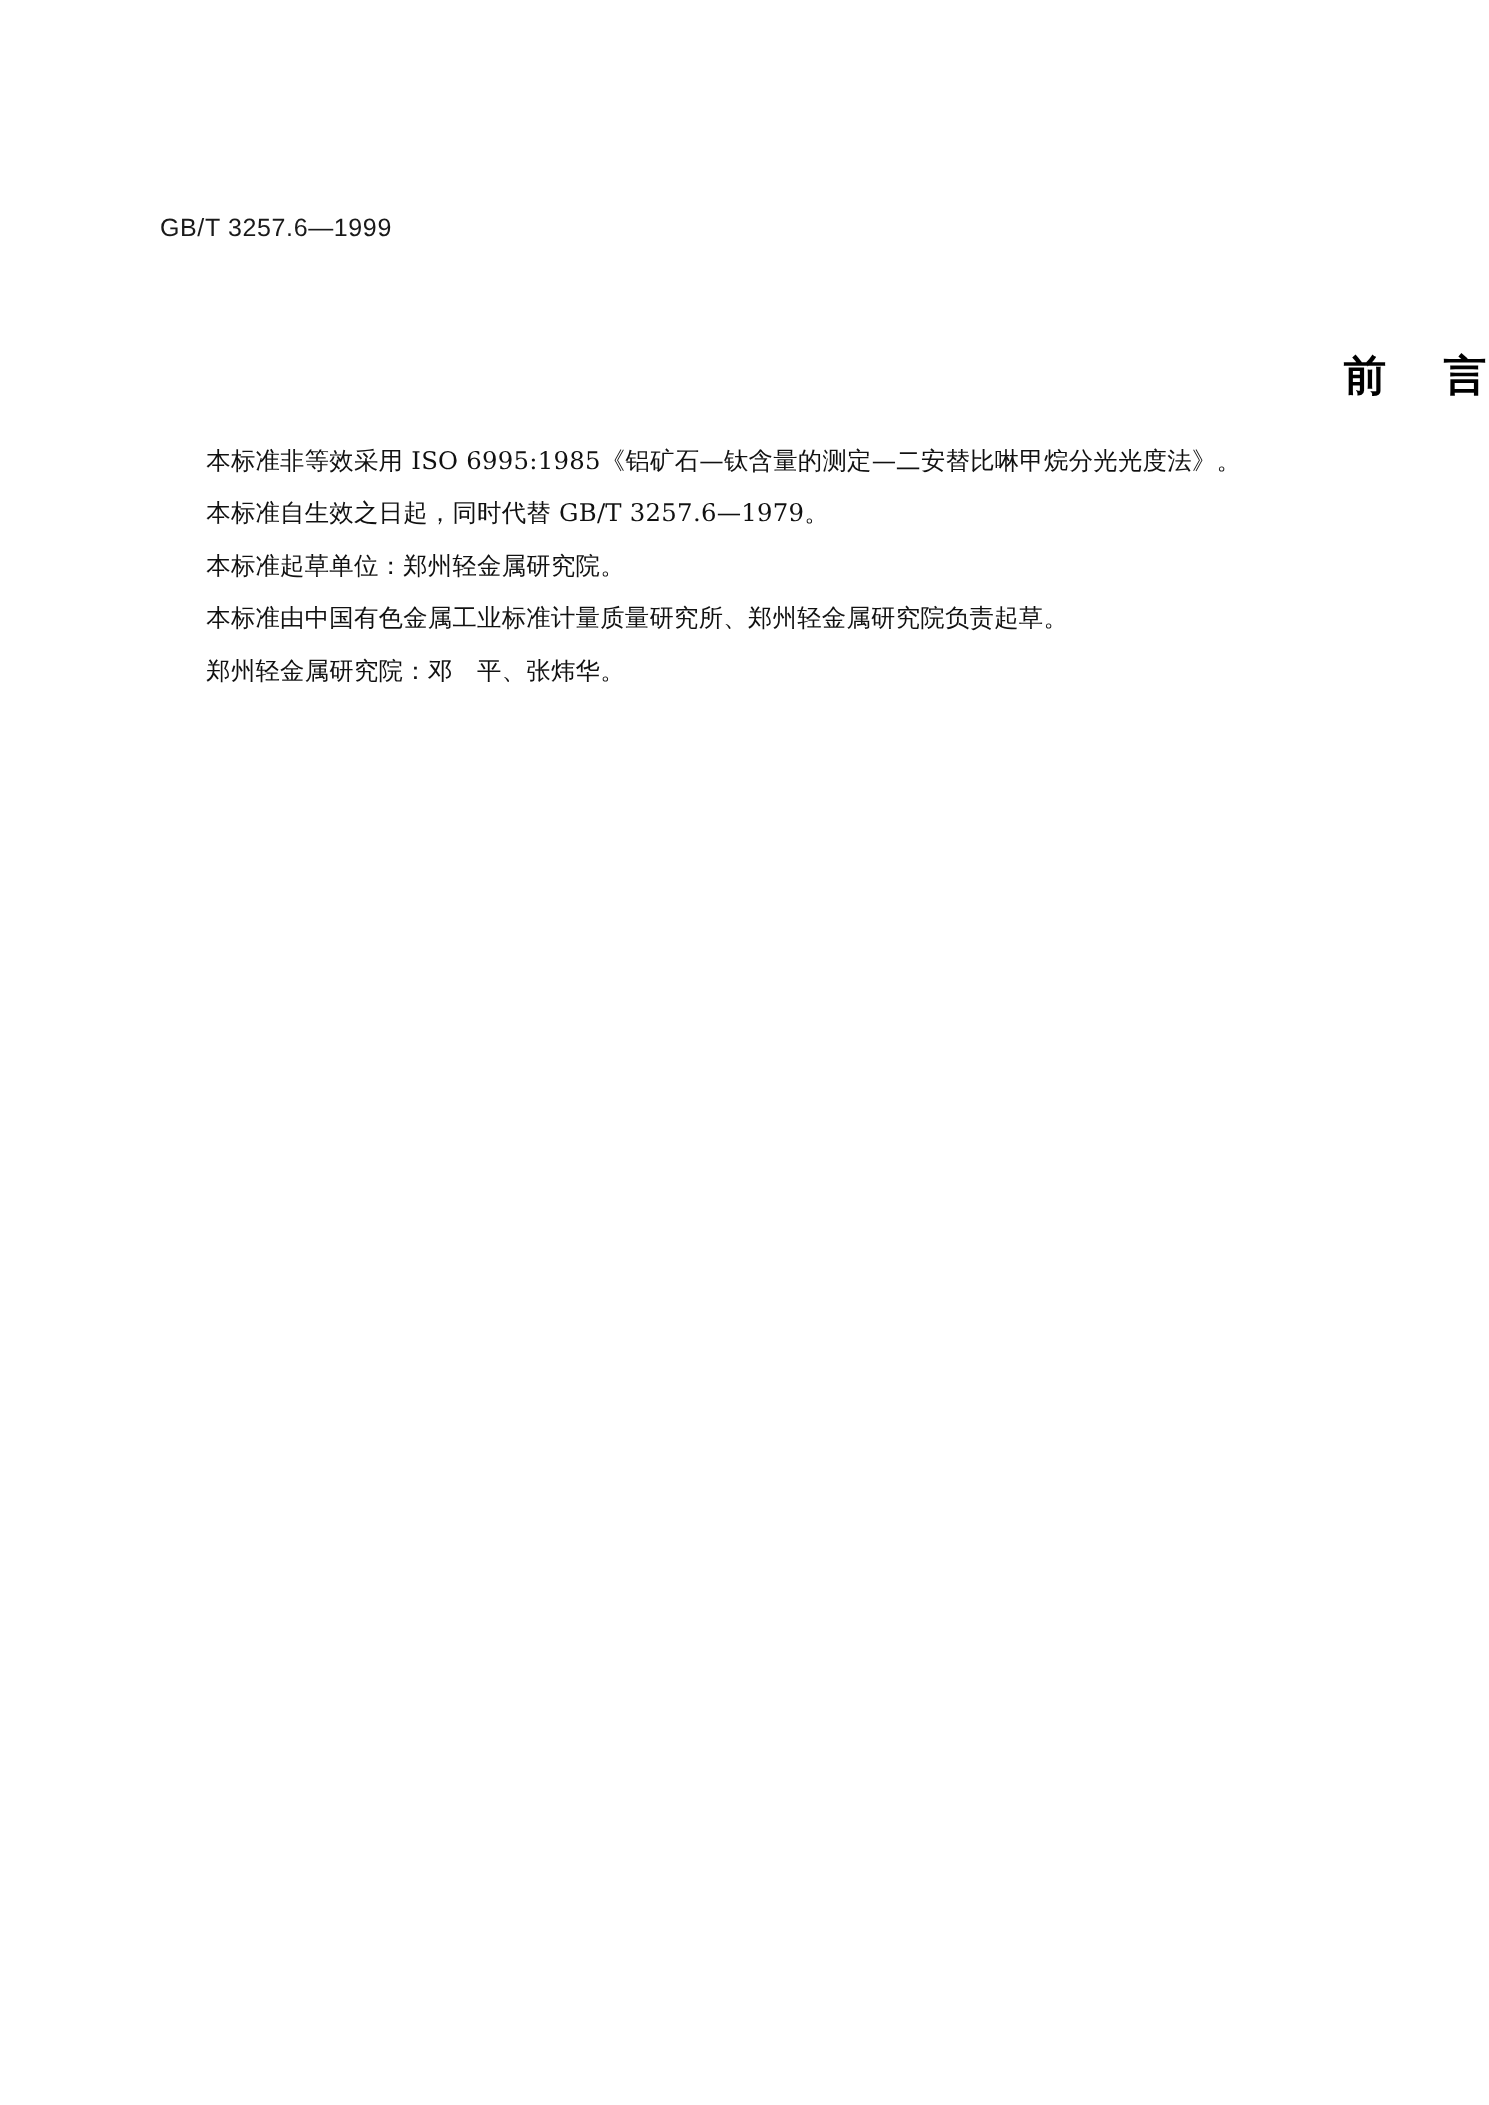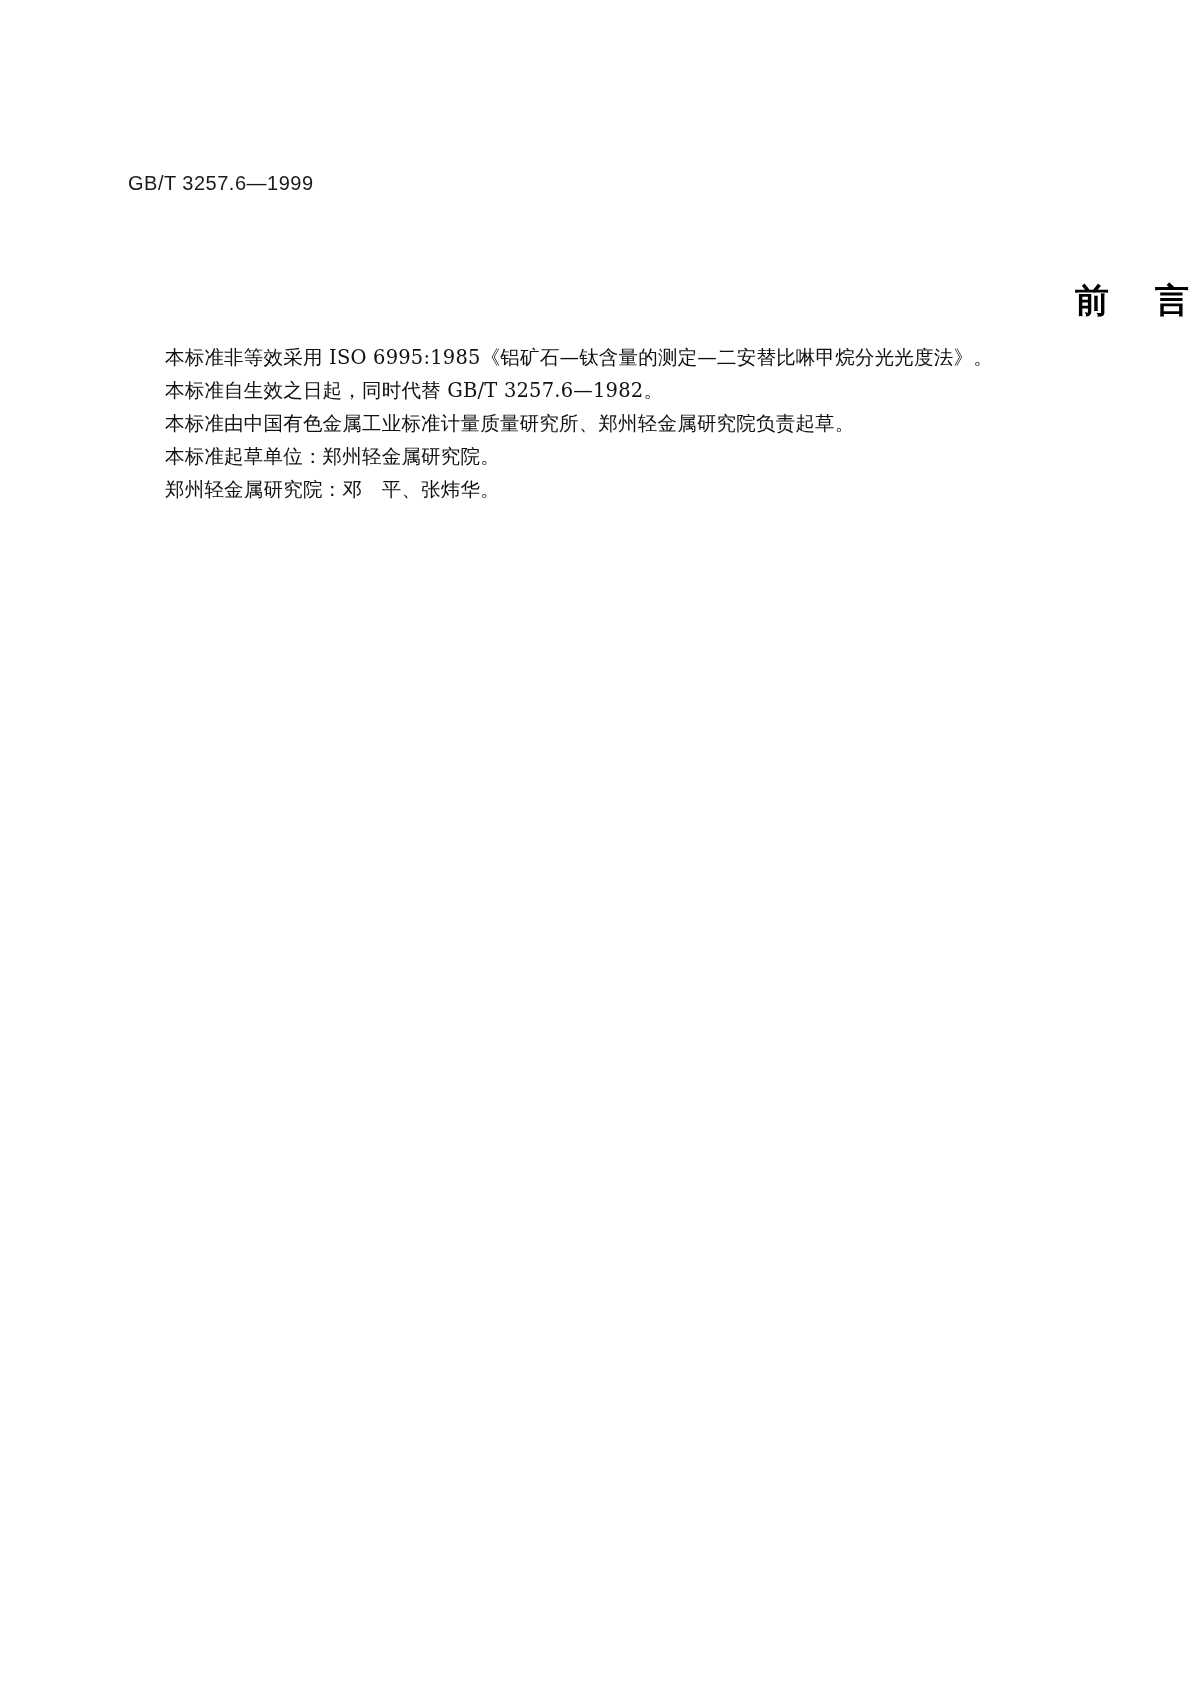--- a/index.html
+++ b/index.html
@@ -76,25 +76,25 @@
 <div class="page">
 
   <div class="std-code">GB/T 3257.6—1999</div>
 
   <div class="doc-title">
     <span>前</span><span class="gap"></span><span>言</span>
   </div>
 
   <div class="body-block">
     <p class="para">本标准非等效采用 ISO 6995:1985《铝矿石—钛含量的测定—二安替比啉甲烷分光光度法》。</p>
-    <p class="para">本标准自生效之日起，同时代替 GB/T 3257.6—1982。</p>
+    <p class="para">本标准自生效之日起，同时代替 GB/T 3257.6—1979。</p>
+    <p class="para">本标准起草单位：郑州轻金属研究院。</p>
     <p class="para">本标准由中国有色金属工业标准计量质量研究所、郑州轻金属研究院负责起草。</p>
-    <p class="para">本标准起草单位：郑州轻金属研究院。</p>
     <p class="para">郑州轻金属研究院：邓　平、张炜华。</p>
   </div>
 
   <div class="page-number">I</div>
 
 </div>
 
 <style>
-  .para { margin: 0 0 2px 0; }
+  .para { margin: 11px 0 2px 0; }
 </style>
 
 </body></html>

